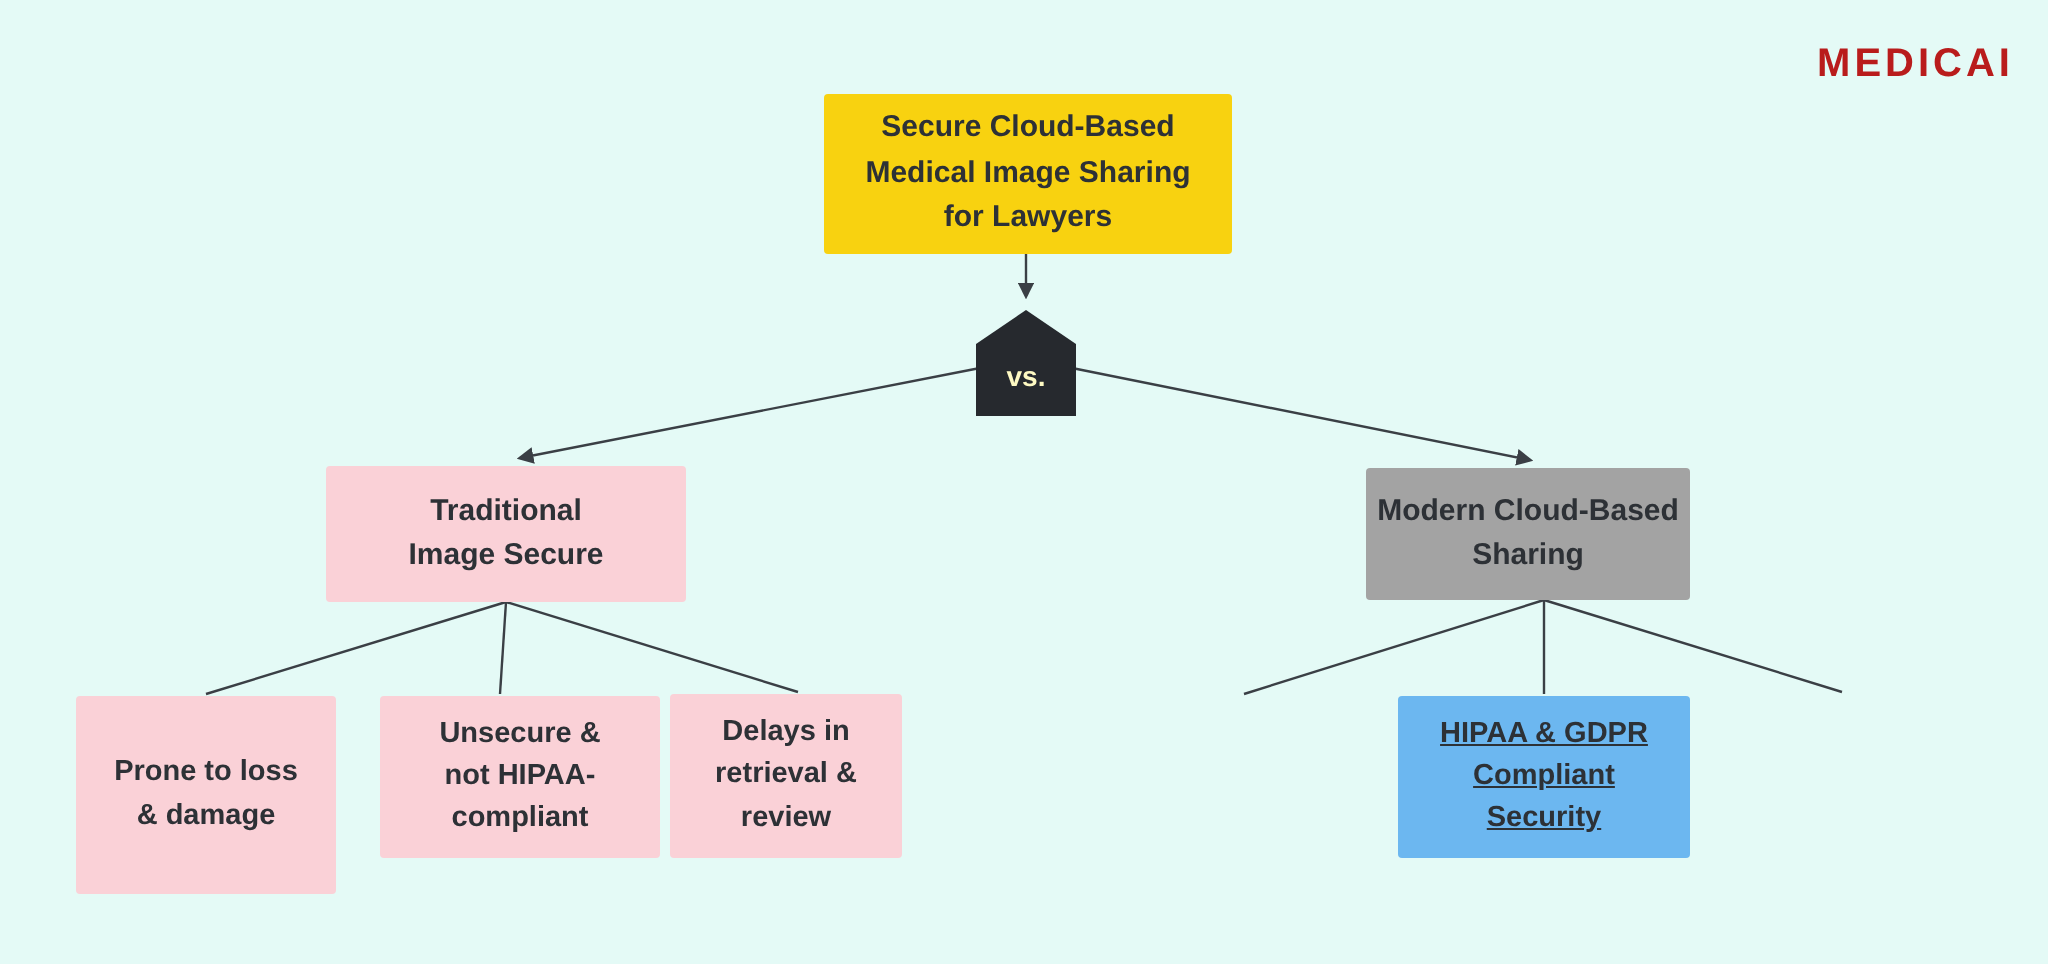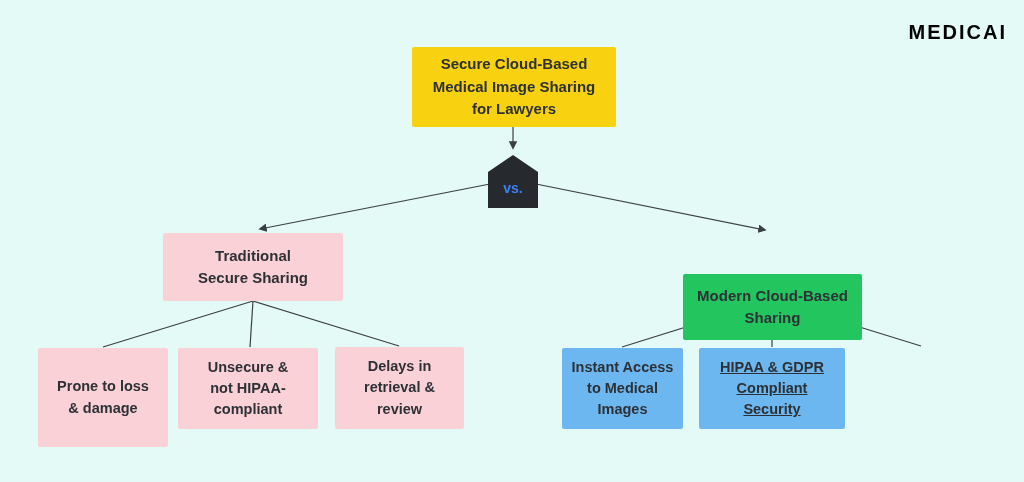--- a/index.html
+++ b/index.html
@@ -35,52 +35,52 @@
   }
   .node-title {
     left: 412px; top: 47px; width: 204px; height: 80px;
     background: #F8D210;
     font-size: 15px;
     line-height: 1.5;
   }
   .node-vs {
     left: 488px; top: 155px; width: 50px; height: 53px;
     background: #26292E;
-    color: #3b82f6;
+    color: #fef9c3;
     clip-path: polygon(50% 0%, 100% 32%, 100% 100%, 0% 100%, 0% 32%);
     font-size: 14px;
     padding-top: 12px;
     border-radius: 0;
   }
   .node-branch {
     font-size: 15px;
     line-height: 1.5;
   }
   .branch-left  { left: 163px; top: 233px; width: 180px; height: 68px; background: #FAD1D7; }
-  .branch-right { left: 683px; top: 234px; width: 179px; height: 66px; background: #22c55e; margin-top: 40px; }
+  .branch-right { left: 683px; top: 234px; width: 162px; height: 66px; background: #a3a3a3; }
   .node-leaf {
     font-size: 14.5px;
     line-height: 1.45;
   }
   .leaf-pink { background: #FAD1D7; }
   .leaf-blue { background: #6CB7F0; }
   .leaf-l1 { left: 38px;  top: 348px; width: 130px; height: 99px; }
-  .leaf-l2 { left: 178px; top: 348px; width: 140px; height: 81px; }
-  .leaf-l3 { left: 335px; top: 347px; width: 129px; height: 82px; }
+  .leaf-l2 { left: 190px; top: 348px; width: 140px; height: 81px; }
+  .leaf-l3 { left: 335px; top: 347px; width: 116px; height: 82px; }
   .leaf-r1 { left: 562px; top: 348px; width: 121px; height: 81px; }
   .leaf-r2 { left: 699px; top: 348px; width: 146px; height: 81px; text-decoration: underline; }
   .leaf-r3 { left: 859px; top: 347px; width: 125px; height: 83px; }
   .logo {
     position: absolute;
     right: 17px;
     top: 21px;
     font-size: 20px;
     font-weight: 800;
     letter-spacing: 2px;
-    color: #000000;
+    color: #b91c1c;
   }
 </style>
 </head>
 <body>
 
 <div class="canvas">
 
   <svg class="connectors" viewBox="0 0 1024 482" xmlns="http://www.w3.org/2000/svg">
     <defs>
       <marker id="arrow" viewBox="0 0 10 10" refX="8" refY="5" markerWidth="7" markerHeight="7" orient="auto-start-reverse">
@@ -102,38 +102,35 @@
 
   <div class="logo">MEDICAI</div>
 
   <div class="node node-title">Secure Cloud-Based
 Medical Image Sharing
 for Lawyers</div>
 
   <div class="node node-vs">vs.</div>
 
   <div class="node node-branch branch-left">Traditional
-Secure Sharing</div>
+Image Secure</div>
 
   <div class="node node-branch branch-right">Modern Cloud-Based
 Sharing</div>
 
   <div class="node node-leaf leaf-pink leaf-l1">Prone to loss
 &amp; damage</div>
 
   <div class="node node-leaf leaf-pink leaf-l2">Unsecure &amp;
 not HIPAA-
 compliant</div>
 
   <div class="node node-leaf leaf-pink leaf-l3">Delays in
 retrieval &amp;
 review</div>
 
-  <div class="node node-leaf leaf-blue leaf-r1">Instant Access
-to Medical
-Images</div>
 
   <div class="node node-leaf leaf-blue leaf-r2">HIPAA &amp; GDPR
 Compliant
 Security</div>
 
 
 </div>
 
 </body></html>

